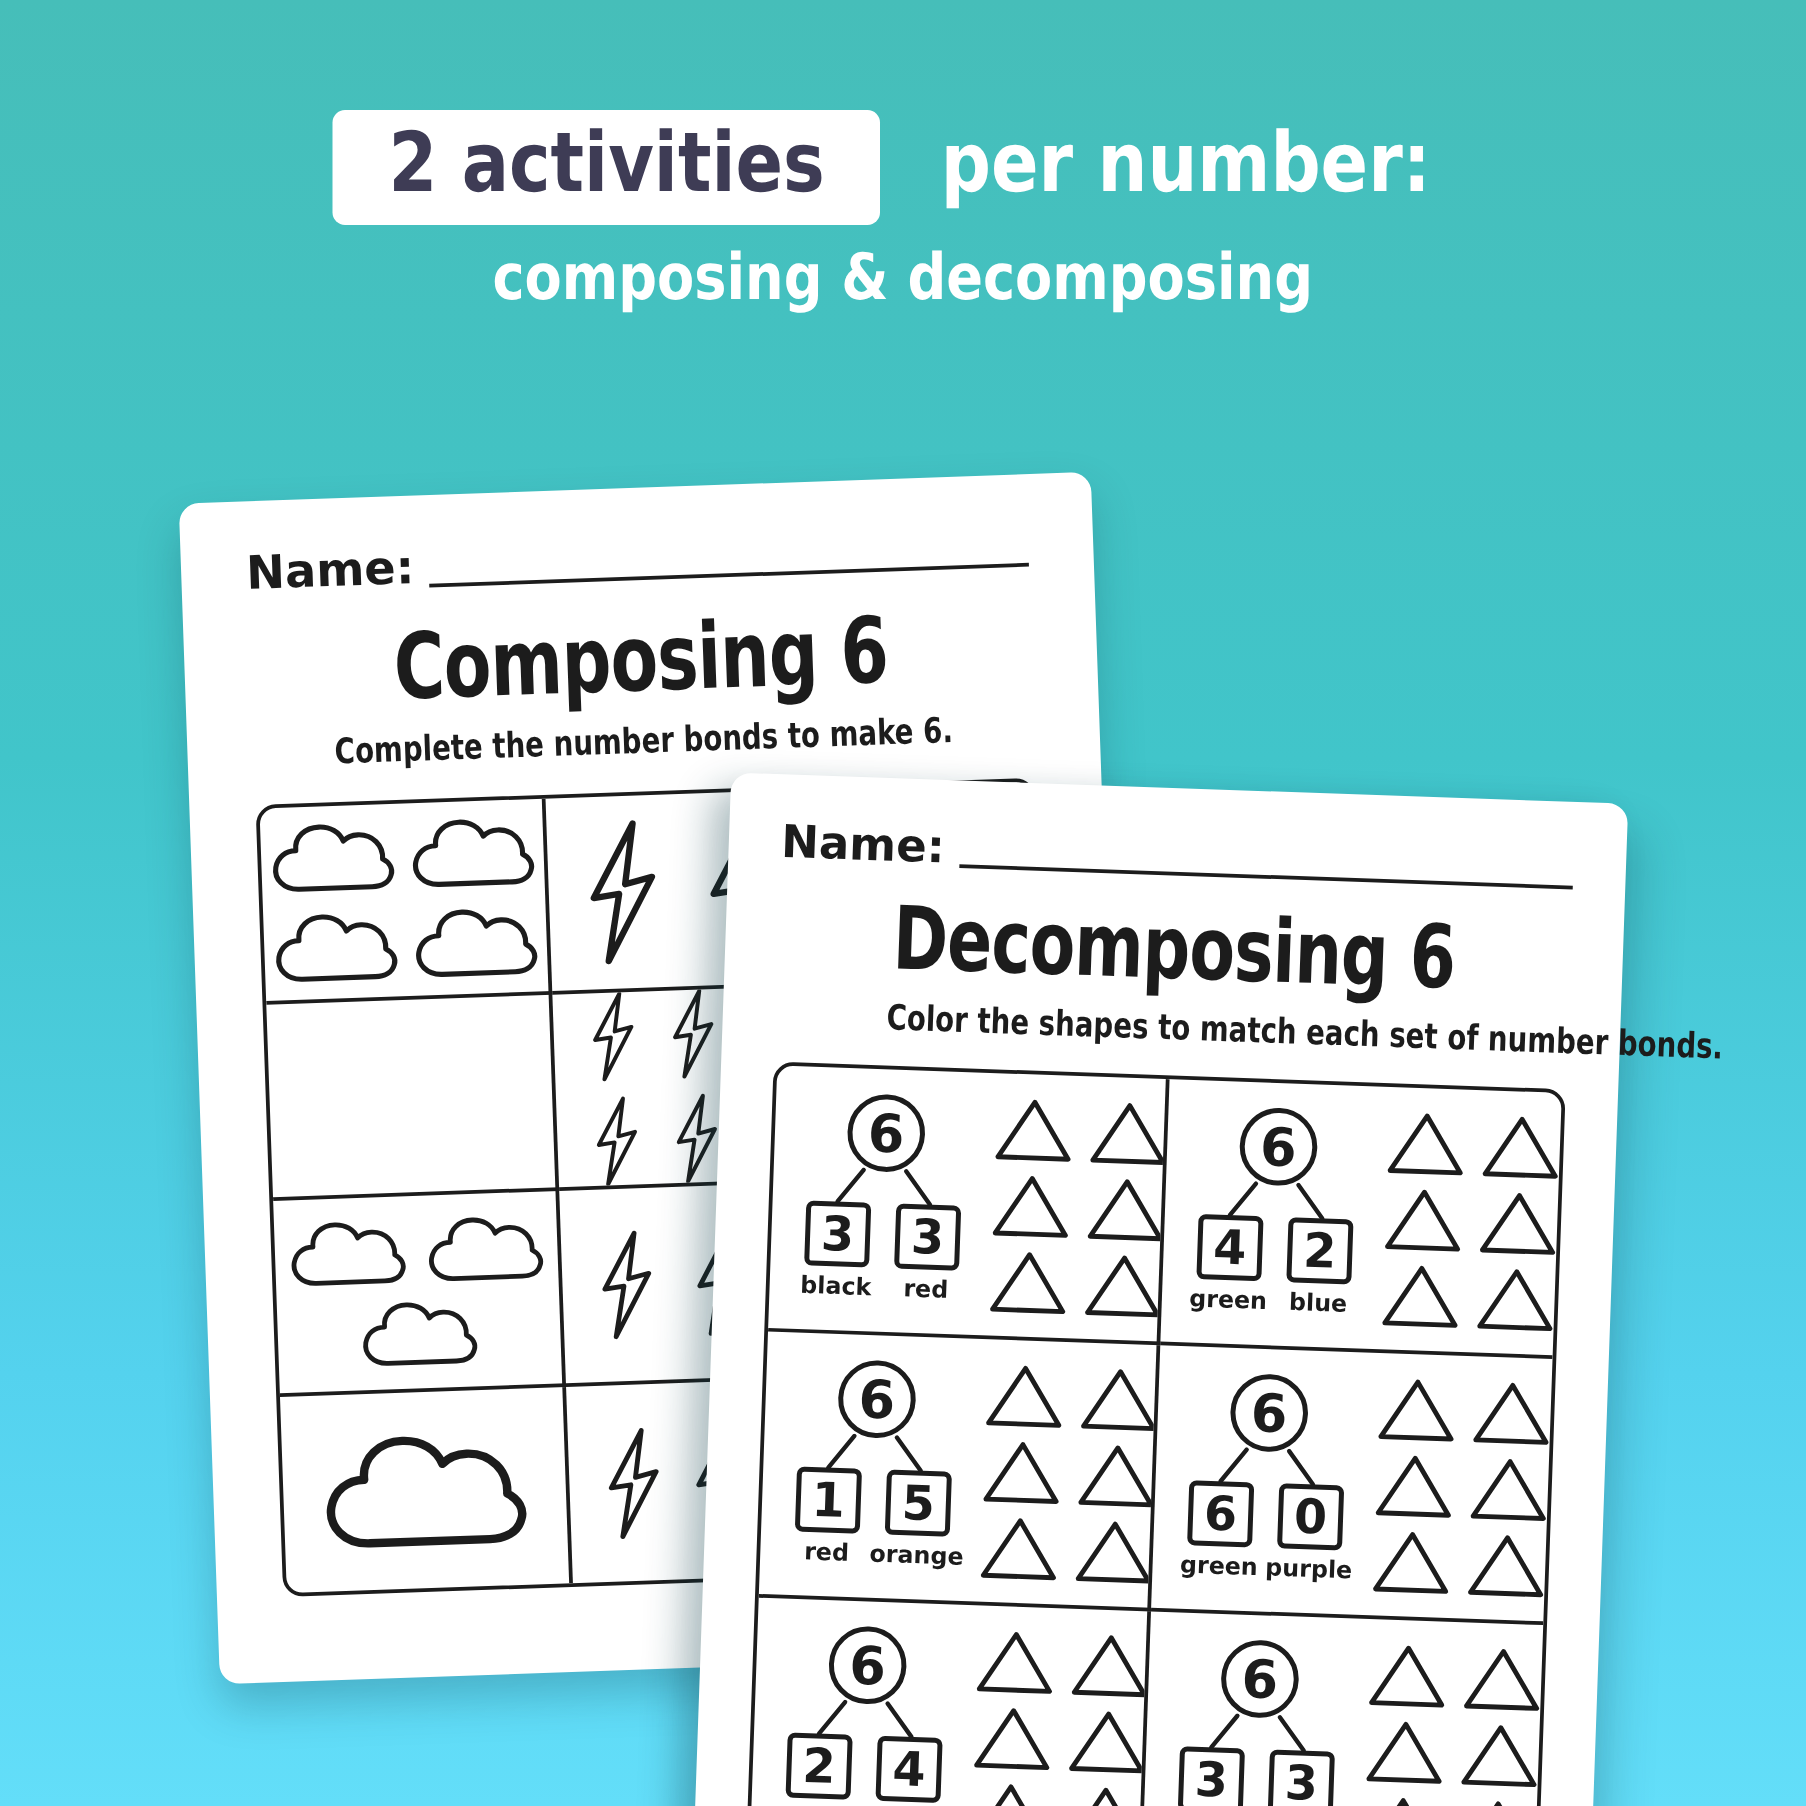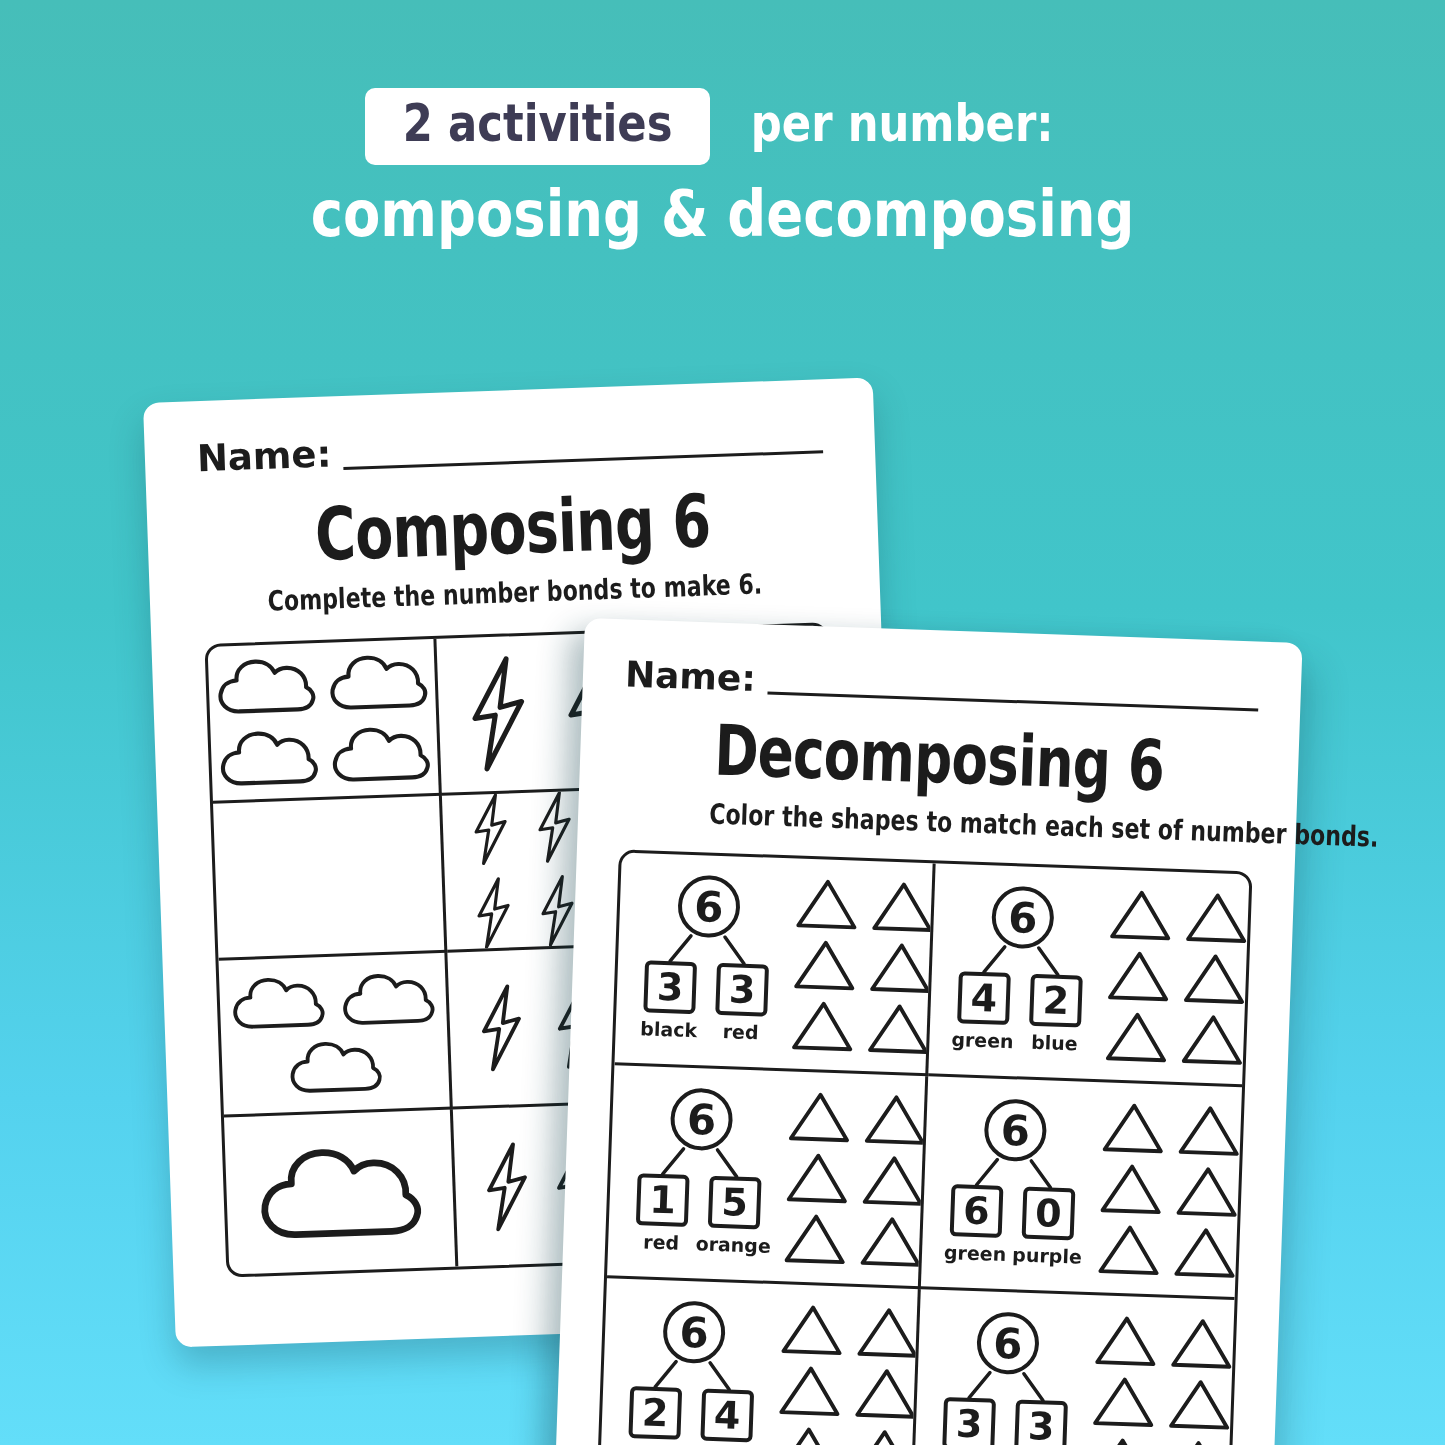--- a/index.html
+++ b/index.html
@@ -7,24 +7,24 @@
   body { font-family:"DejaVu Sans","Liberation Sans",sans-serif; }
 
   .canvas {
     position:relative; width:1445px; height:1445px; overflow:hidden;
     background:linear-gradient(180deg,#46BEB9 0%,#41C5CA 42%,#54D2EE 76%,#63DEF9 100%);
   }
 
   
   .heading { position:absolute; top:88px; left:0; width:100%; text-align:center; z-index:3;
              color:#fff; font-weight:bold; }
-  .h-line1 { font-size:51px; line-height:1; white-space:nowrap; }
+  .h-line1 { font-size:66px; line-height:1; white-space:nowrap; }
   .hl-box { display:inline-block; background:#fff; color:#3E3C55; border-radius:10px;
             padding:10px 14px 16px; margin-right:14px; }
-  .h-line2 { font-size:64px; line-height:1; margin-top:17px; }
+  .h-line2 { font-size:51px; line-height:1; margin-top:17px; }
   .squish   { display:inline-block; transform:scaleX(.85); transform-origin:50% 50%; }
   .squish-t { display:inline-block; transform:scaleX(.76); transform-origin:50% 50%; white-space:nowrap; }
   .squish-s { display:inline-block; transform:scaleX(.79); transform-origin:50% 50%; white-space:nowrap; }
 
   
   .sheet { position:absolute; background:#fff; border-radius:16px; color:#1C1C1C; }
   .sheet-compose { left:143px; top:403px; width:730px; height:945px; padding:0 52px;
     transform:rotate(-2deg); transform-origin:top left; z-index:1;
     box-shadow:0 18px 34px rgba(16,62,72,.26); }
   .sheet-decompose { left:585px; top:618px; width:718px; height:950px; padding:0 42px;

